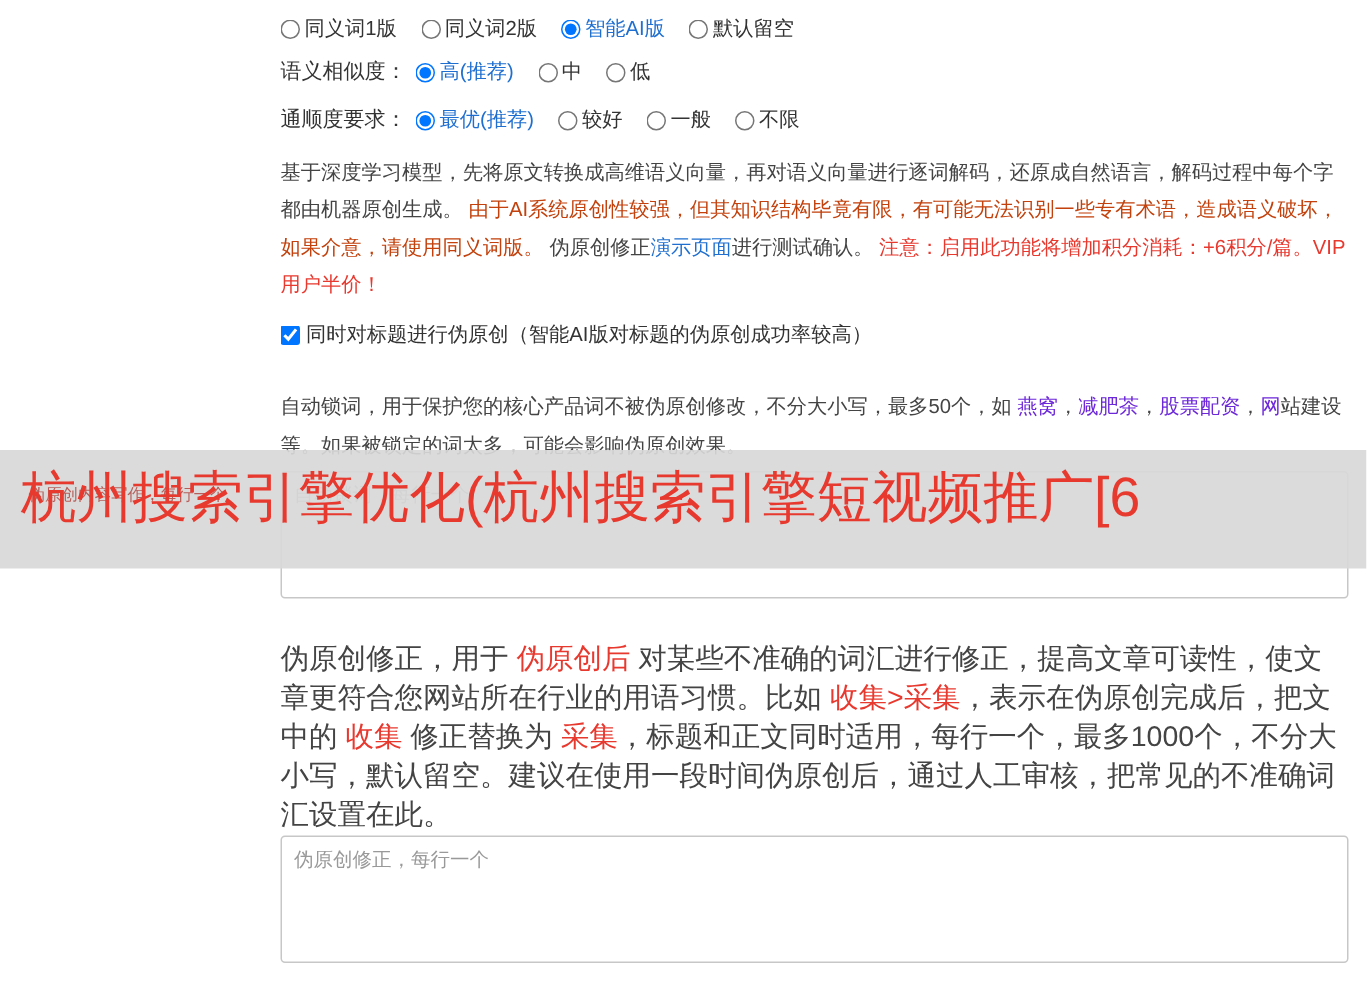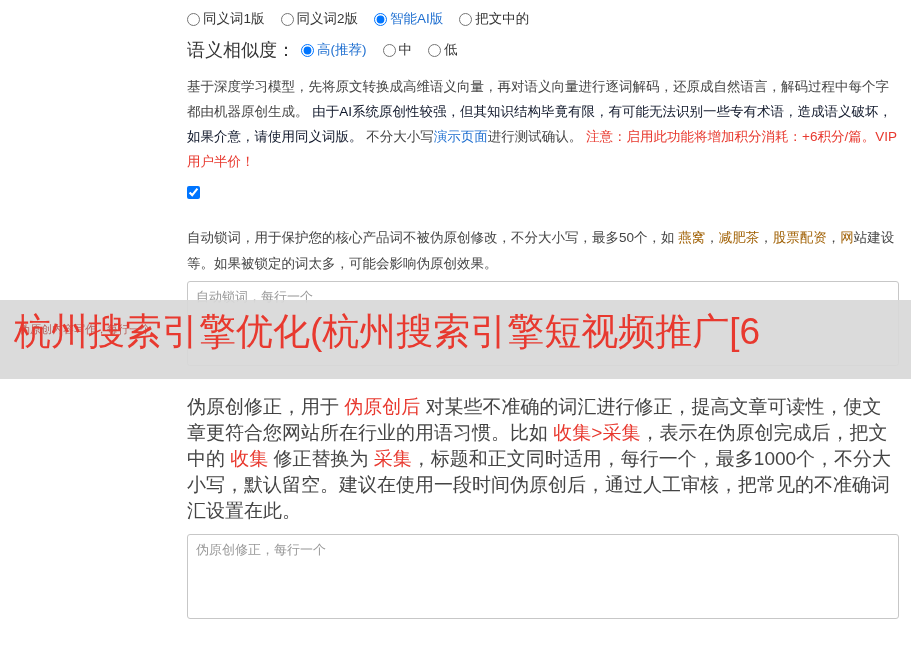--- a/index.html
+++ b/index.html
@@ -52,33 +52,33 @@
   }
   .opt-label.blue {
     color: #1f6fd0;
   }
   .field-row {
     padding: 7px 0 5px 0;
     display: flex;
     align-items: center;
   }
   .field-label {
-    font-size: 18px;
+    font-size: 14px;
     color: #333;
     margin-right: 6px;
     white-space: nowrap;
   }
   .desc {
     font-size: 13.5px;
     line-height: 25px;
     color: #444;
     padding-top: 7px;
   }
   .desc .red {
-    color: #0f172a;
+    color: #c2410c;
   }
   .desc .link {
     color: #1f6fd0;
     text-decoration: none;
   }
   .desc .orange {
     color: #e8392f;
   }
   .checkbox-row {
     padding-top: 12px;
@@ -95,21 +95,21 @@
     font-size: 13.5px;
     color: #333;
   }
   .lock-desc {
     padding-top: 22px;
     font-size: 13.5px;
     line-height: 26px;
     color: #444;
   }
   .lock-desc .kw {
-    color: #a16207;
+    color: #6d28d9;
   }
   textarea {
     width: 100%;
     box-sizing: border-box;
     border: 1px solid #c7c7c7;
     border-radius: 3px;
     font-family: "Liberation Sans", sans-serif;
     font-size: 13px;
     color: #333;
     padding: 6px 8px;
@@ -128,21 +128,20 @@
     padding-top: 25px;
     font-size: 19px;
     line-height: 26px;
     color: #444;
   }
   .fix-desc .kw {
     color: #e8392f;
   }
   .ta-fix {
     height: 85px;
-    margin-top: 10px;
   }
   
   .wm-band {
     position: absolute;
     left: 0;
     top: 300px;
     width: 911px;
     height: 79px;
     background: #d8d8d8;
     opacity: 0.92;
@@ -183,50 +182,70 @@
     <span class="opt">
       <input type="radio" name="mode" style="">
       <span class="opt-label">同义词2版</span>
     </span>
     <span class="opt">
       <input type="radio" name="mode" checked="" style="">
       <span class="opt-label blue">智能AI版</span>
     </span>
     <span class="opt">
       <input type="radio" name="mode" style="">
-      <span class="opt-label">把文中的</span>
+      <span class="opt-label">默认留空</span>
     </span>
   </div>
 
   <div class="field-row">
     <span class="field-label">语义相似度：</span>
     <span class="opt">
       <input type="radio" name="sim" checked="" style="">
       <span class="opt-label blue">高(推荐)</span>
     </span>
     <span class="opt">
       <input type="radio" name="sim" style="">
       <span class="opt-label">中</span>
     </span>
     <span class="opt">
       <input type="radio" name="sim" style="">
       <span class="opt-label">低</span>
     </span>
   </div>
 
+  <div class="field-row">
+    <span class="field-label">通顺度要求：</span>
+    <span class="opt">
+      <input type="radio" name="flu" checked="" style="">
+      <span class="opt-label blue">最优(推荐)</span>
+    </span>
+    <span class="opt">
+      <input type="radio" name="flu" style="">
+      <span class="opt-label">较好</span>
+    </span>
+    <span class="opt">
+      <input type="radio" name="flu" style="">
+      <span class="opt-label">一般</span>
+    </span>
+    <span class="opt">
+      <input type="radio" name="flu" style="">
+      <span class="opt-label">不限</span>
+    </span>
+  </div>
 
   <div class="desc">
     <span>基于深度学习模型，先将原文转换成高维语义向量，再对语义向量进行逐词解码，还原成自然语言，解码过程中每个字都由机器原创生成。</span>
     <span class="red">由于AI系统原创性较强，但其知识结构毕竟有限，有可能无法识别一些专有术语，造成语义破坏，如果介意，请使用同义词版。</span>
-    <span>不分大小写</span><a class="link" href="#">演示页面</a><span>进行测试确认。</span>
+    <span>伪原创修正</span><a class="link" href="#">演示页面</a><span>进行测试确认。</span>
     <span class="orange">注意：启用此功能将增加积分消耗：+6积分/篇。VIP用户半价！</span>
   </div>
 
   <div class="checkbox-row">
     <input type="checkbox" checked="" style="">
+    <label>同时对标题进行伪原创（智能AI版对标题的伪原创成功率较高）</label>
   </div>
 
   <div class="lock-desc">
     <span>自动锁词，用于保护您的核心产品词不被伪原创修改，不分大小写，最多50个，如</span>
     <span class="kw">燕窝</span>，<span class="kw">减肥茶</span>，<span class="kw">股票配资</span>，<span class="kw">网</span><span>站建设 等。如果被锁定的词太多，可能会影响伪原创效果。</span>
   </div>
 
   <textarea class="ta-lock" placeholder="自动锁词，每行一个" style=""></textarea>
 
   <div class="fix-desc">

